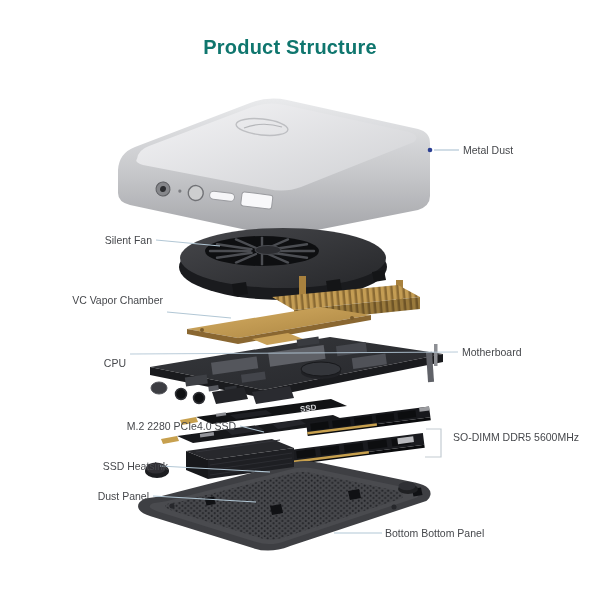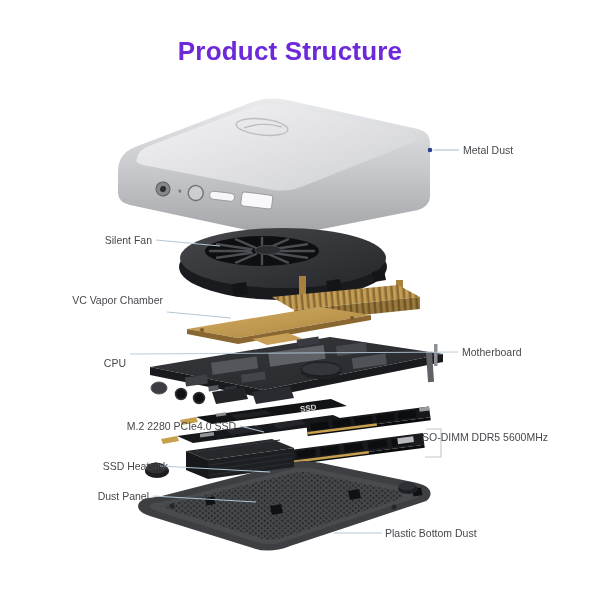--- a/index.html
+++ b/index.html
@@ -1,20 +1,20 @@
 <!DOCTYPE html>
 <html><head>
 <meta charset="utf-8">
 <style>
   html,body{margin:0;padding:0;background:#ffffff;}
   #stage{position:relative;width:600px;height:600px;background:#ffffff;overflow:hidden;
          font-family:"Liberation Sans", sans-serif;}
   #illustration{position:absolute;left:0;top:0;}
   .page-title{position:absolute;left:0;top:36px;width:580px;text-align:center;
-              font-size:26px;font-weight:800;color:#6d28d9;letter-spacing:.2px;}
+              font-size:20px;font-weight:800;color:#0f766e;letter-spacing:.2px;}
   .lbl{position:absolute;font-size:10.5px;font-weight:500;color:#46484c;
        line-height:12px;white-space:nowrap;}
 </style>
 </head>
 <body>
 
 <div id="stage">
 
   <svg id="illustration" width="600" height="600" viewBox="0 0 600 600">
     <defs>
@@ -216,17 +216,17 @@
   </svg>
 
   <div class="page-title">Product Structure</div>
 
   <div class="lbl" style="left:463px;top:144px">Metal Dust</div>
   <div class="lbl" style="right:448px;top:234px">Silent Fan</div>
   <div class="lbl" style="right:437px;top:294px">VC Vapor Chamber</div>
   <div class="lbl" style="right:474px;top:357px">CPU</div>
   <div class="lbl" style="left:462px;top:346px">Motherboard</div>
   <div class="lbl" style="right:364px;top:420px">M.2 2280 PCIe4.0 SSD</div>
-  <div class="lbl" style="left:422px;top:431px">SO-DIMM DDR5 5600MHz</div>
+  <div class="lbl" style="left:453px;top:431px">SO-DIMM DDR5 5600MHz</div>
   <div class="lbl" style="right:432px;top:460px">SSD Heatsink</div>
   <div class="lbl" style="right:451px;top:490px">Dust Panel</div>
-  <div class="lbl" style="left:385px;top:527px">Plastic Bottom Dust</div>
+  <div class="lbl" style="left:385px;top:527px">Bottom Bottom Panel</div>
 </div>
 
 </body></html>

